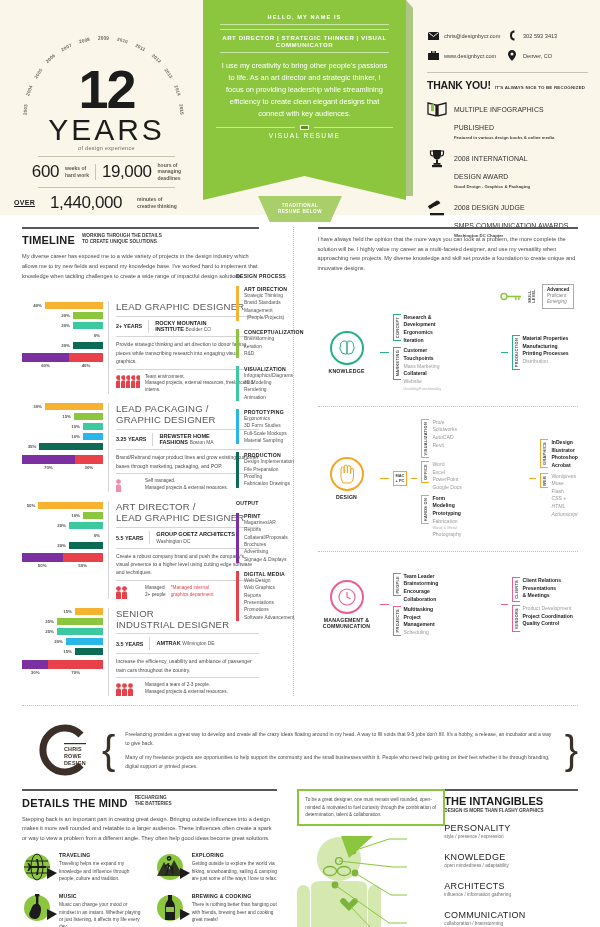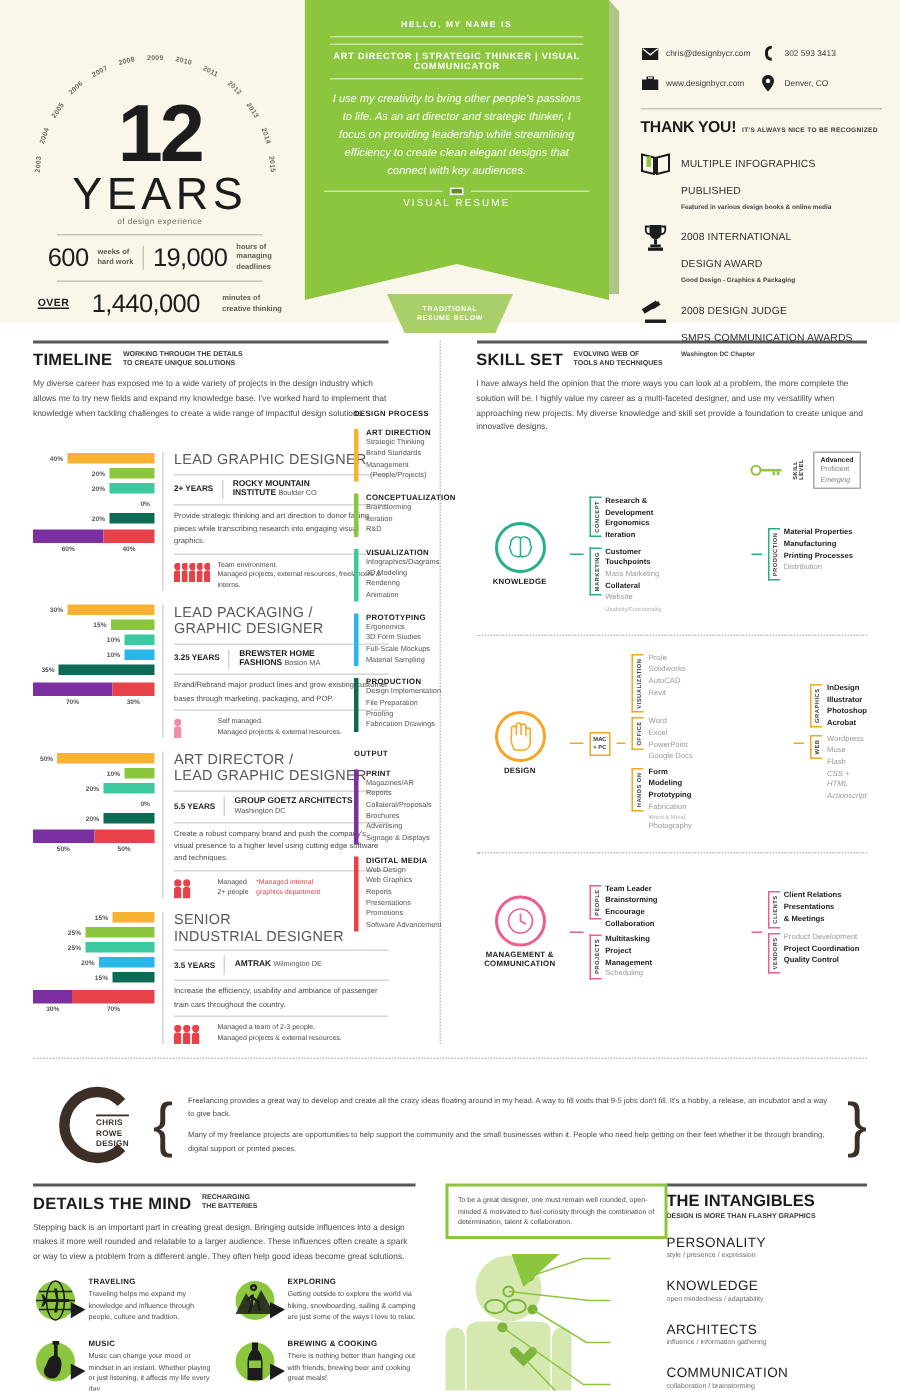--- a/index.html
+++ b/index.html
@@ -25,41 +25,41 @@
     transform-origin: center center; white-space: nowrap; font-weight:600;
   }
   .big-12 { font-size: 54px; font-weight: 700; line-height: .88; color: #1c1c1c; letter-spacing:-2px;}
   .years-word { font-size: 30px; font-weight: 300; letter-spacing: 3px; color:#1c1c1c; line-height:1; margin-top:1px;}
   .hr-thin { height:1px; background:#c9c4b2; margin: 5px 24px; }
   .subtle { font-size: 5.5px; color:#6d6a5e; letter-spacing:.3px; }
   .stat-row { display:flex; justify-content:center; align-items:center; gap:6px; margin-top:4px;}
   .stat-num { font-size: 17px; font-weight:300; color:#1c1c1c; letter-spacing:-.4px;}
   .stat-lbl { font-size:5px; color:#5e5b50; text-align:left; line-height:1.25; font-weight:600;}
   .divider-v { width:1px; height:16px; background:#c9c4b2; }
-  .over-row { display:flex; justify-content:center; align-items:center; gap:15px; margin-top:4px;}
+  .over-row { display:flex; align-items:center; gap:15px; margin-top:4px;}
   .over-tag { font-size:7px; font-weight:700; color:#1c1c1c; text-decoration:underline; letter-spacing:.3px;}
   .big-num { font-size:17px; font-weight:300; color:#1c1c1c; letter-spacing:-.4px;}
 
   
   .banner {
     position:absolute; left:203px; top:0; width:203px; height:200px;
     background: #8cc63e;
     clip-path: polygon(0 0, 100% 0, 100% 100%, 50% 88%, 0 100%);
     padding: 14px 13px 0 13px; color:#fff; text-align:center;
   }
   .banner-shadow{
     position:absolute; left:406px; top:0; width:7px; height:196px;
     background:#6f9f30; clip-path: polygon(0 0, 100% 8px, 100% 100%, 0 100%);
     opacity:.55;
   }
   .hello { font-size:5.6px; font-weight:700; letter-spacing:1.1px; }
   .b-line { height:1px; background:rgba(255,255,255,.55); margin:4px 4px; }
   .name { font-size:27px; font-weight:700; letter-spacing:-.5px; line-height:1.05; }
   .titles { font-size:6.1px; font-weight:700; letter-spacing:.55px; margin-top:2px;}
-  .bio { font-size:7.4px; line-height:1.62; margin-top:7px; padding:0 4px; font-weight:400;font-style:italic;}
+  .bio { font-size:7.4px; line-height:1.62; margin-top:7px; padding:0 4px; font-weight:400;}
   .visual-resume { font-size:6.6px; letter-spacing:1.4px; margin-top:2px;}
   .trad-tab {
     position:absolute; left:258px; top:196px; width:84px; height:26px;
     background:#a9cf6a; clip-path: polygon(0 0, 100% 0, 86% 100%, 14% 100%);
     text-align:center; padding-top:7px;
   }
   .trad-tab div { font-size:4.6px; color:#fff; font-weight:700; letter-spacing:.5px; line-height:1.35;}
 
   
   .hdr-right { position:absolute; left:413px; top:0; width:187px; height:215px; padding:30px 12px 0 14px;}
@@ -584,25 +584,20 @@
                 </div>
               </div>
             </div>
           </div>
       </div>
 
       <div class="col-div"></div>
 
       <div class="col-r">
         <div class="sec-rule"></div>
-        <div class="sec-hd">
-          <h2>SKILL SET</h2>
-          <div class="sub pre" style="white-space: pre-line;">EVOLVING WEB OF
-TOOLS AND TECHNIQUES</div>
-        </div>
         <div class="sec-body">I have always held the opinion that the more ways you can look at a problem, the more complete the solution will be. I highly value my career as a multi-faceted designer, and use my versatility when approaching new projects. My diverse knowledge and skill set provide a foundation to create unique and innovative designs.</div>
 
         <div class="legend-key" style="position:relative; justify-content:flex-end; margin-top:6px; display:flex;">
           <svg width="22" height="9">
             <circle cx="4" cy="4.5" r="3" fill="none" stroke="#8cc63e" stroke-width="1.4"></circle>
             <rect x="7" y="3.7" width="14" height="1.6" fill="#8cc63e"></rect>
             <rect x="15" y="5.3" width="1.6" height="2.5" fill="#8cc63e"></rect>
             <rect x="18" y="5.3" width="1.6" height="2.5" fill="#8cc63e"></rect>
           </svg>
           <span class="lk-rot pre" style="margin: 0px 3px; white-space: pre-line;">SKILL

